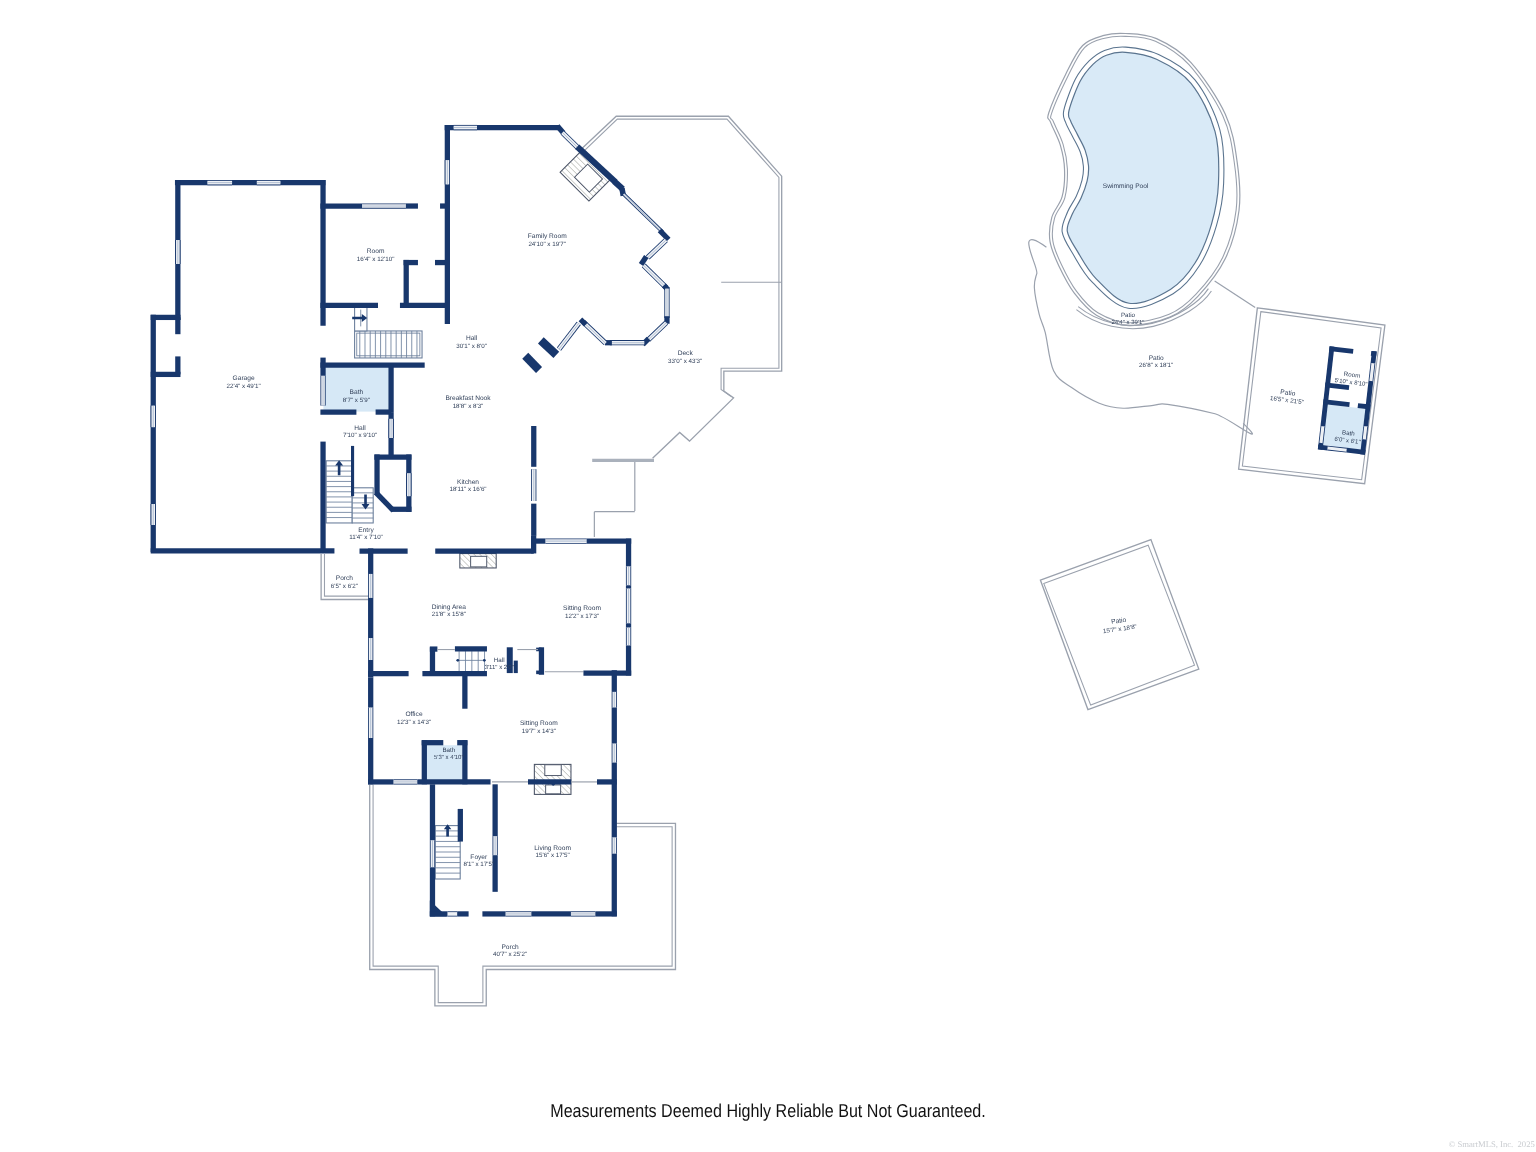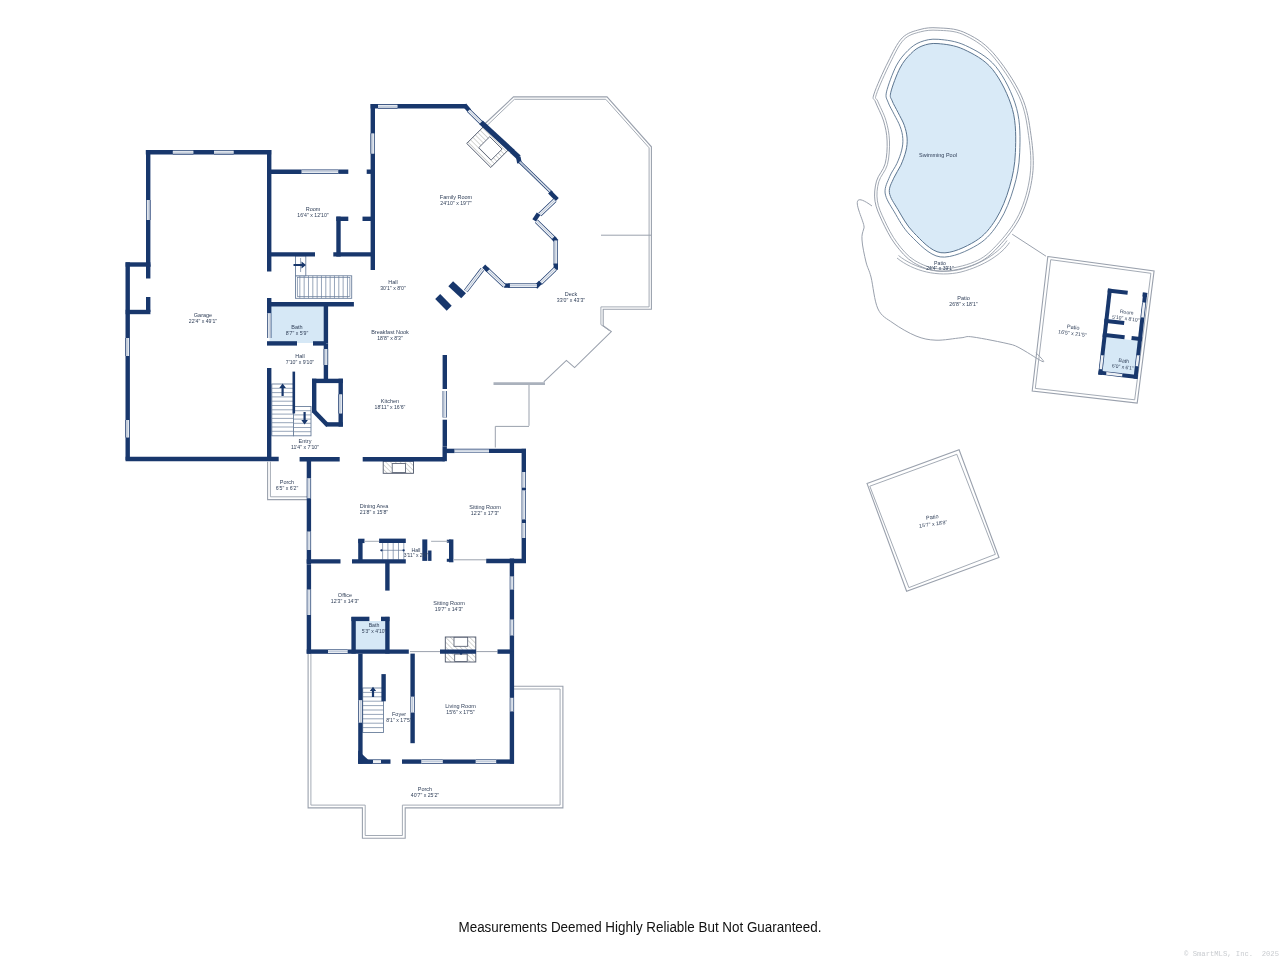--- a/index.html
+++ b/index.html
@@ -1,16 +1,16 @@
 <!DOCTYPE html>
 <html><head><meta charset="utf-8">
 <style>
 html,body{margin:0;padding:0;background:#ffffff;width:1280px;height:960px;overflow:hidden;}
 .disc{position:absolute;top:918px;left:0;width:1280px;text-align:center;font-family:"Liberation Sans",sans-serif;font-size:15.5px;color:#111111;transform:scaleX(0.865);transform-origin:640px 0;}
-.wm{position:absolute;top:950px;right:1px;font-family:Liberation Mono, monospace;font-size:7.2px;color:#c9ccd0;}
+.wm{position:absolute;top:950px;right:1px;font-family:Liberation Serif, serif;font-size:7.2px;color:#c9ccd0;}
 </style></head>
 <body>
 <svg width="1280" height="960" viewBox="0 0 1280 960" style="position:absolute;top:0;left:0">
 <path d="M482.5,126 L513.5,96.9 L607,96.9 L651.4,146.8 L651.4,309.3 L603.2,309.3 L603.2,325.8 L611.3,331.6 L574.6,367.6 L566.4,360.4 L543.8,381.8" fill="none" stroke="#9aa1ad" stroke-width="1.1"></path>
 <path d="M484.2,128.2 L514.4,99.3 L605.8,99.3 L649.1,147.8 L649.1,306.9 L600.9,306.9 L600.9,324.6 L609,330.3" fill="none" stroke="#9aa1ad" stroke-width="0.9"></path>
 <path d="M601,235.2 L651.4,235.2" fill="none" stroke="#9aa1ad" stroke-width="1.0"></path>
 <line x1="493.5" y1="383.7" x2="545" y2="383.7" stroke="#aab1bc" stroke-width="2.8"></line>
 <path d="M529,385 L529,425.8" fill="none" stroke="#9aa1ad" stroke-width="1.0"></path>
 <path d="M495.3,426.4 L529,426.4" fill="none" stroke="#9aa1ad" stroke-width="1.0"></path>
 <path d="M495.3,426.4 L495.3,447.5" fill="none" stroke="#9aa1ad" stroke-width="1.0"></path>

